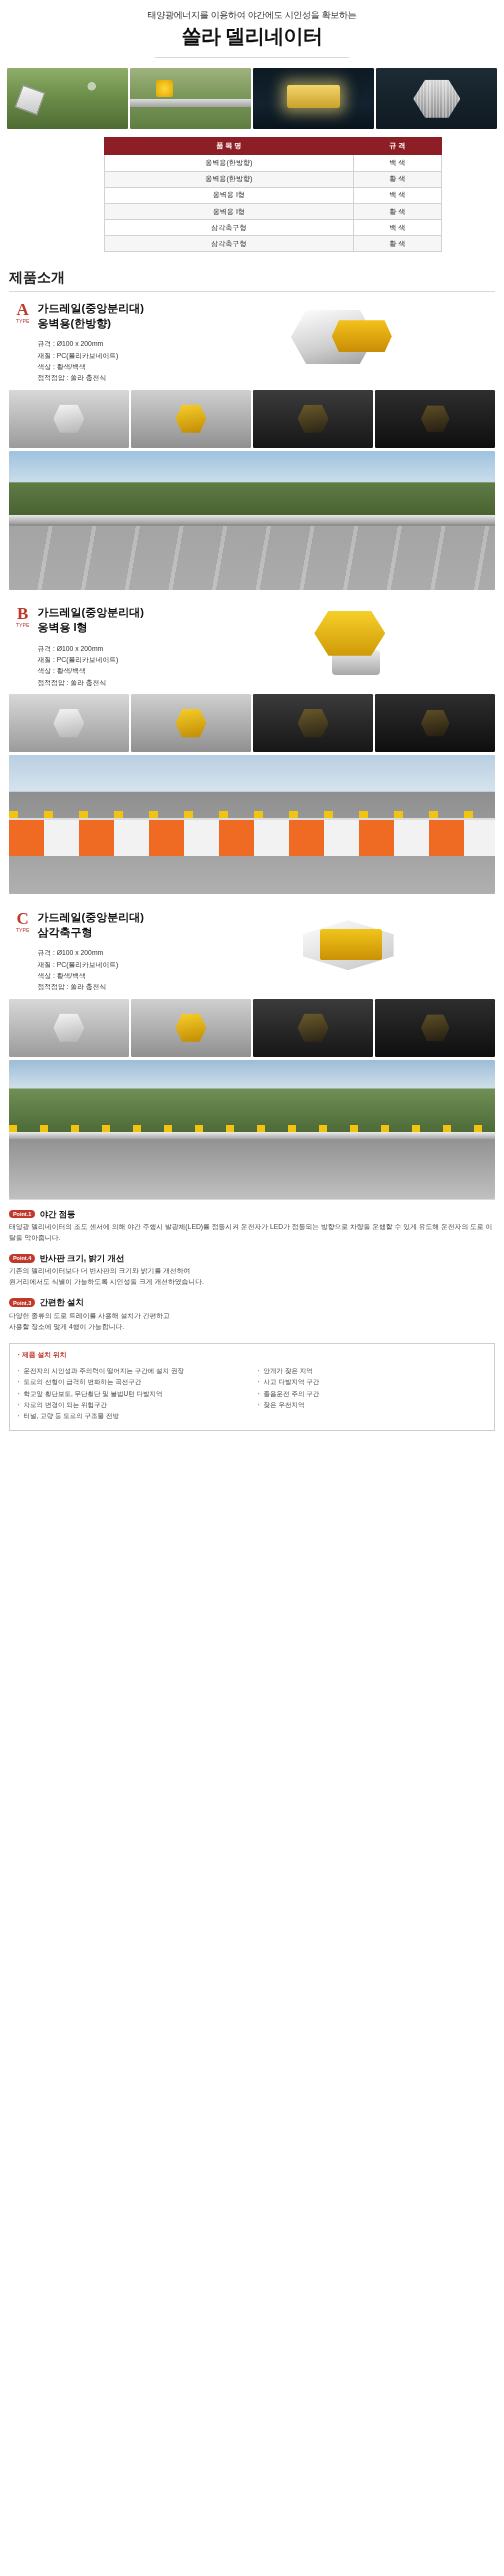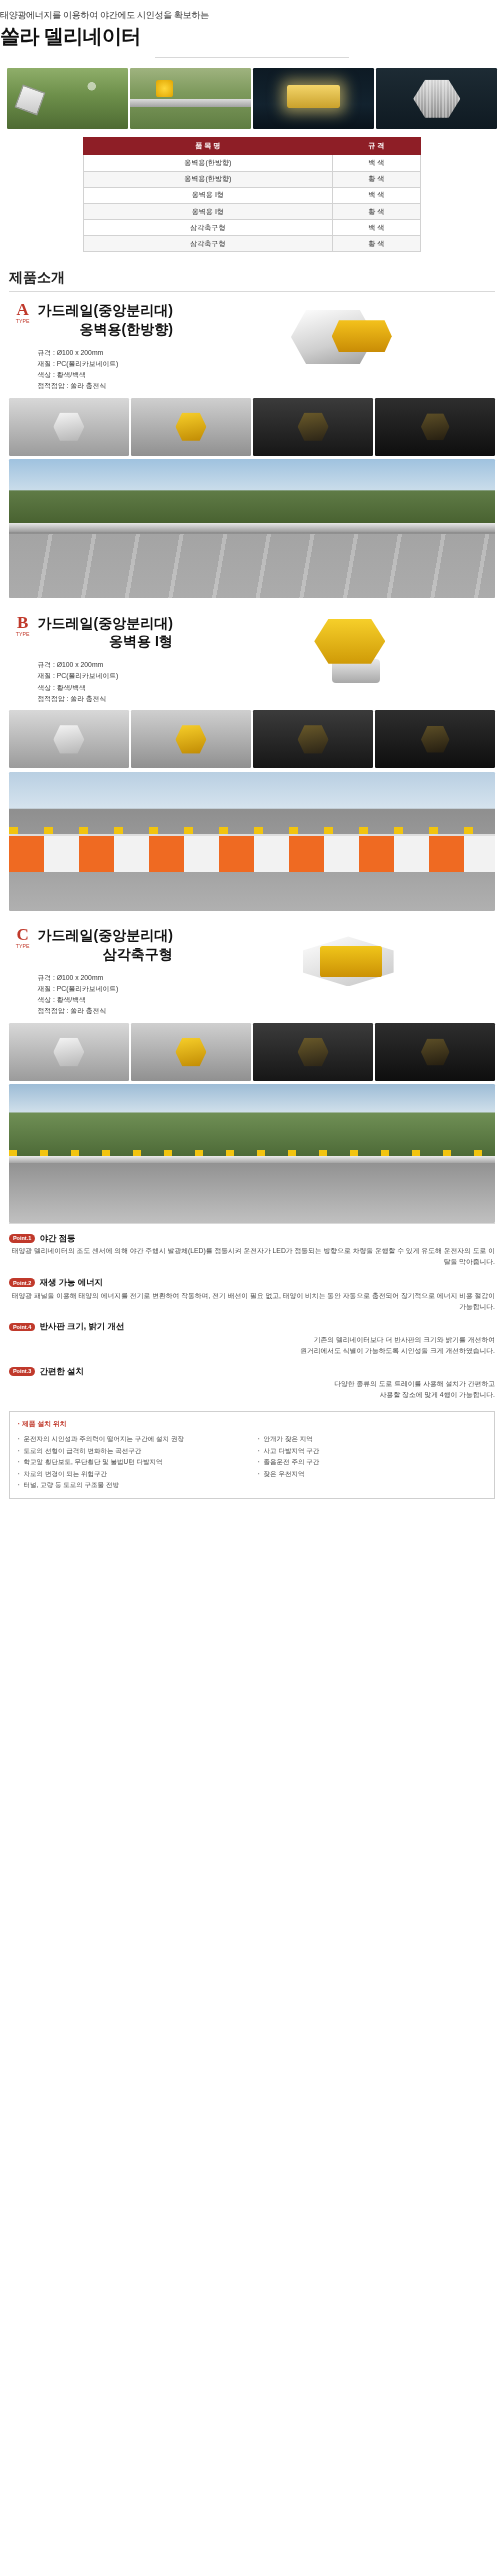--- a/index.html
+++ b/index.html
@@ -6,21 +6,21 @@
   html, body { margin:0; padding:0; }
   body {
     width:504px;
     background:#ffffff;
     font-family:"Liberation Sans", sans-serif;
     color:#222;
   }
   .page { width:504px; position:relative; }
 
   
-  .hero { padding:9px 0 3.9px; text-align:left; }
+  .hero { padding:9px 0 3.9px; text-align:center; }
   .hero-sub { font-size:9px; color:#333; letter-spacing:-0.3px; }
   .hero-title {
     font-size:20px; font-weight:bold; color:#111; margin-top:1px;
     letter-spacing:-0.6px;
   }
   .hero-rule { width:194px; height:1.3px; background:#d8d8d8; margin:6.5px auto 0; }
 
   
   .photo-strip { display:flex; gap:1.9px; padding:6.5px 6.5px 0; }
   .photo-strip .cell { flex:1; height:61px; border-radius:1.3px; position:relative; overflow:hidden; }
@@ -63,21 +63,21 @@
     transform:translate(-50%,-50%);
     background:
       repeating-linear-gradient(90deg, rgba(255,255,255,.35) 0 1.3px, transparent 1.3px 3.2px),
       linear-gradient(180deg,#d7d7d7,#8d8d8d);
     clip-path:polygon(25% 0,75% 0,100% 50%,75% 100%,25% 100%,0 50%);
     box-shadow:0 0 11.6px 3.9px rgba(255,255,255,.35);
   }
 
   
   .spec-wrap { padding:7.8px 83px 0; }
-  table.spec { width:100%; border-collapse:collapse; font-size:7.1px; }
+  table.spec { width:100%; border-collapse:collapse; font-size:7.1px;margin-left:21px; }
   table.spec th {
     background:#8e1e26; color:#fff; font-weight:bold; padding:3.2px 0; border:0.6px solid #8e1e26;
   }
   table.spec td {
     border:0.6px solid #d2d2d2; text-align:center; padding:2.6px 0; color:#333;
   }
   table.spec tr:nth-child(even) td { background:#f6f6f6; }
 
   
   .sec-head {
@@ -91,21 +91,21 @@
   .prod-info { width:188px; padding-left:3.9px; }
   .badge-row { display:flex; align-items:flex-start; gap:5.2px; }
   .badge {
     width:19.4px; text-align:center; flex:none;
   }
   .badge .letter {
     font-size:17px; font-weight:bold; color:#c0392b; line-height:1;
     font-family:"Liberation Serif", serif;
   }
   .badge .type { font-size:5.2px; color:#c0392b; letter-spacing:0px; }
-  .prod-title { font-size:14px; font-weight:bold; color:#111; line-height:1.35;text-align:right; }
+  .prod-title { font-size:11px; font-weight:bold; color:#111; line-height:1.35; }
   .prod-specs { margin:7.8px 0 0 24.6px; font-size:6.8px; color:#333; line-height:1.65; }
   .prod-hero {
     flex:1; height:78px; margin-left:6.5px; position:relative;
   }
 
   .hero-a { background:#ffffff; }
   .hero-a:after{
     content:""; position:absolute; left:30%; top:9px; width:84px; height:54px;
     background:linear-gradient(165deg,#ffffff,#cfcfcf 60%,#9d9d9d);
     clip-path:polygon(18% 0,82% 0,100% 50%,82% 100%,18% 100%,0 50%);
@@ -187,21 +187,21 @@
     content:""; position:absolute; left:0; right:0; top:52%; height:6.5px;
     background:linear-gradient(180deg,#ececec,#a5a5a5);
   }
   .scene-hill:before{
     content:""; position:absolute; left:0; right:0; top:47%; height:9px;
     background:repeating-linear-gradient(90deg,#f2c40f 0 7.8px, transparent 7.8px 31px);
   }
 
   
   .feat { padding:0 9px; }
-  .feat-item { margin-bottom:9px;text-align:right; }
+  .feat-item { margin-bottom:9px; }
   .feat-head { display:flex; align-items:center; gap:4.5px; }
   .pill {
     background:#c0392b; color:#fff; font-size:5.5px; padding:1.3px 3.9px;
     border-radius:5.8px; font-weight:bold; white-space:nowrap;
   }
   .feat-title { font-size:8.4px; font-weight:bold; color:#111; }
   .feat-body { font-size:6.8px; color:#444; line-height:1.6; margin-top:2.6px; }
 
   
   .install { margin:10.3px 9px 19.4px; border:0.6px solid #cfcfcf; padding:6.5px 7.8px 7.8px; }
@@ -371,27 +371,20 @@
 
   <div class="feat">
     <div class="feat-item">
       <div class="feat-head">
         <span class="pill">Point.1</span>
         <span class="feat-title">야간 점등</span>
       </div>
       <div class="feat-body">태양광 델리네이터의 조도 센서에 의해 야간 주행시 발광체(LED)를 점등시켜 운전자가 LED가 점등되는 방향으로 차량을 운행할 수 있게 유도해 운전자의 도로 이탈을 막아줍니다.</div>
     </div>
 
-    <div class="feat-item">
-      <div class="feat-head">
-        <span class="pill">Point.2</span>
-        <span class="feat-title">재생 가능 에너지</span>
-      </div>
-      <div class="feat-body">태양광 패널을 이용해 태양의 에너지를 전기로 변환하여 작동하며, 전기 배선이 필요 없고, 태양이 비치는 동안 자동으로 충전되어 장기적으로 에너지 비용 절감이 가능합니다.</div>
-    </div>
 
     <div class="feat-item">
       <div class="feat-head">
         <span class="pill">Point.4</span>
         <span class="feat-title">반사판 크기, 밝기 개선</span>
       </div>
       <div class="feat-body" style="white-space:pre-line;">기존의 델리네이터보다 더 반사판의 크기와 밝기를 개선하여
 원거리에서도 식별이 가능하도록 시인성을 크게 개선하였습니다.</div>
     </div>
 

